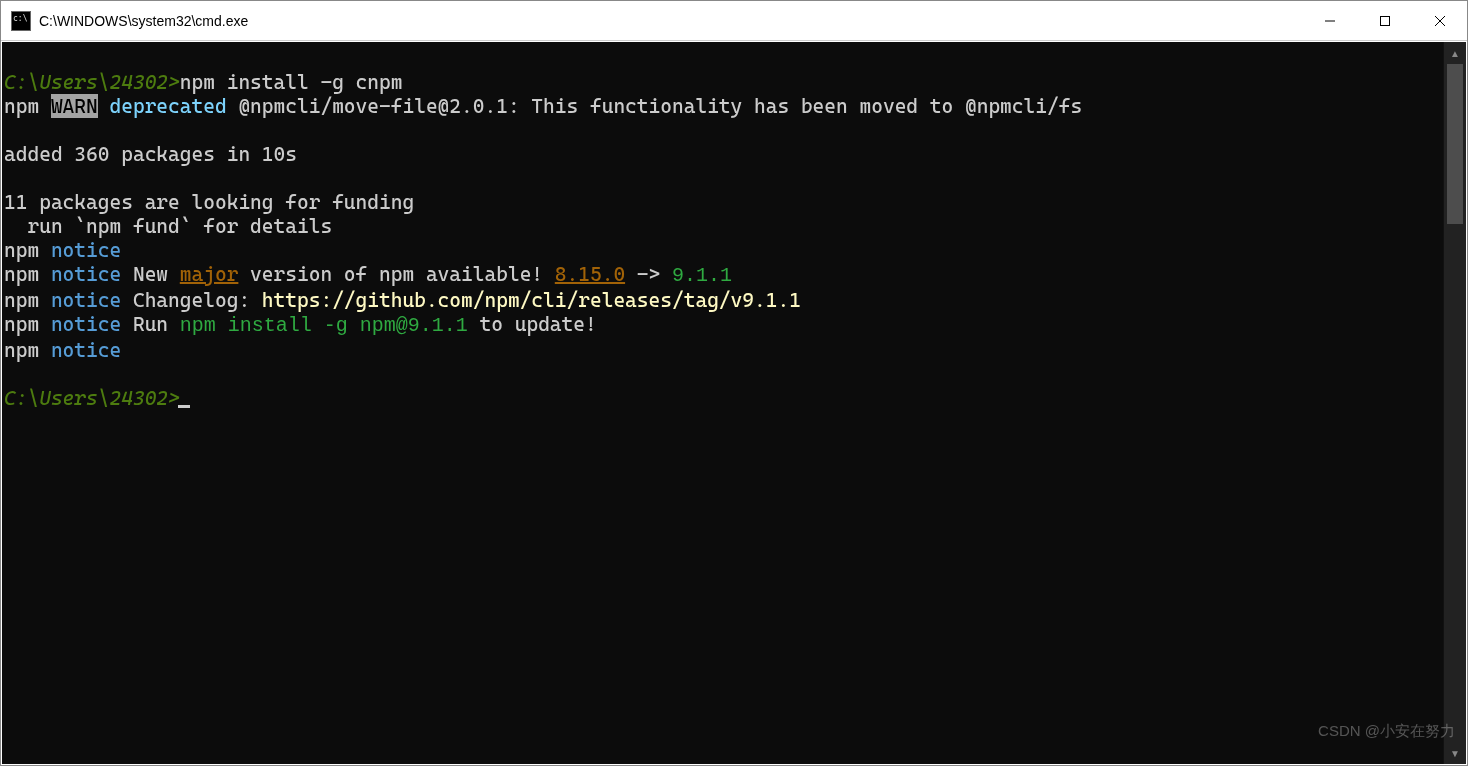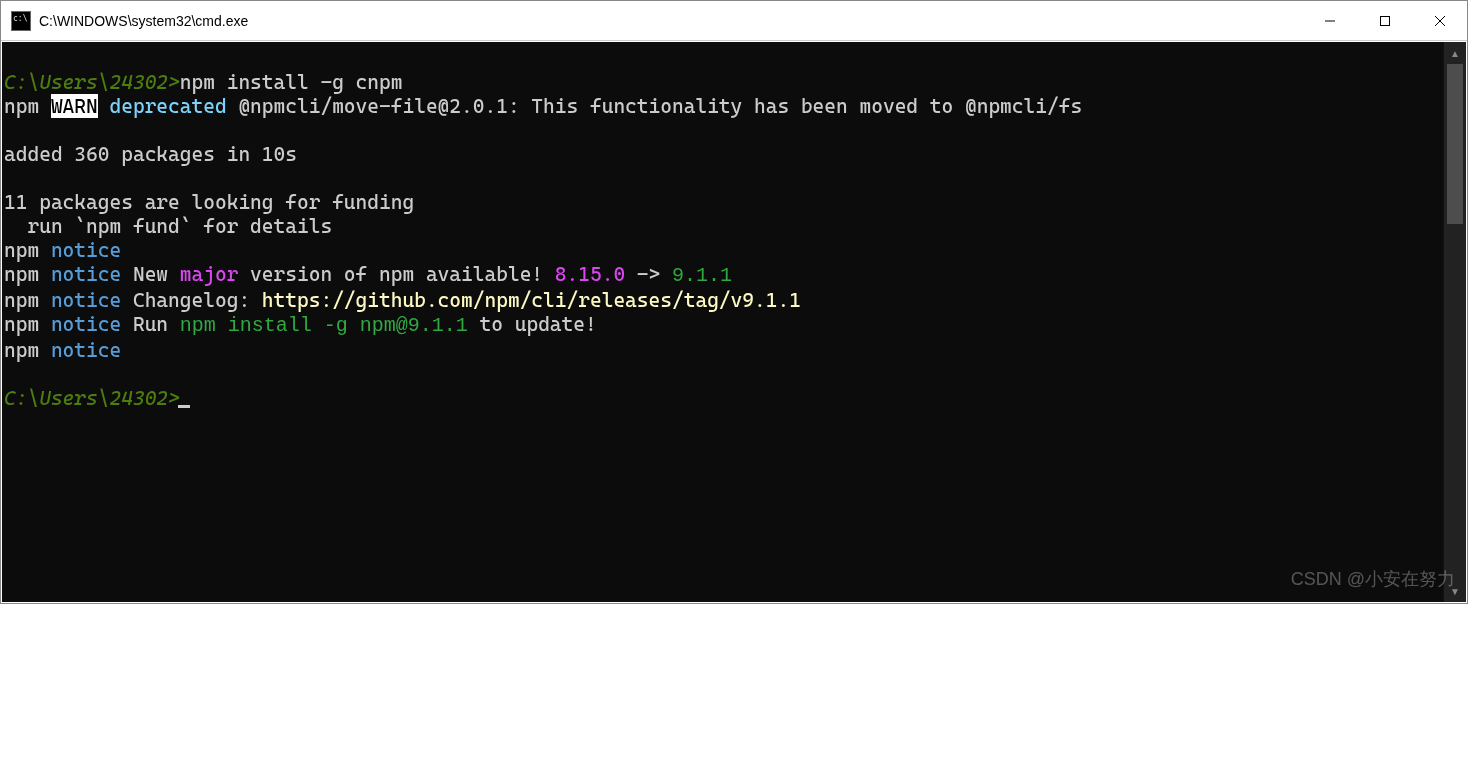--- a/index.html
+++ b/index.html
@@ -3,21 +3,21 @@
 <meta charset="utf-8">
 <style>
   html, body { margin:0; padding:0; height:100%; }
   body {
     width:1468px; height:766px;
     background:#fff;
     font-family:"Segoe UI","Microsoft YaHei",Arial,sans-serif;
     position:relative; overflow:hidden;
   }
   .window {
-    position:absolute; left:0; top:0; width:1468px; height:604px;
+    position:absolute; left:0; top:0; width:1468px; height:766px;
     background:#fff; border:1px solid #888; box-sizing:border-box;
   }
   .titlebar {
     height:40px;
     display:flex; align-items:center; justify-content:space-between;
     background:#fff; border-bottom:1px solid #ccc;
     box-sizing:border-box;
   }
   .title-left { display:flex; align-items:center; gap:8px; padding-left:10px; }
   .cmd-icon {
@@ -52,34 +52,34 @@
   .scroll-arrow {
     width:100%; height:22px; display:flex; align-items:center;
     justify-content:center; color:#888; font-size:10px;
   }
   .scroll-thumb {
     position:absolute; top:22px; left:3px; right:3px; height:160px;
     background:#4d4d4d;
   }
   .c-prompt { color:#4d7c0f;font-style:italic; }
   .c-cmd    { color:#ccc; }
-  .c-warn-bg { background:#ffffff; color:#000;text-align:center; }
+  .c-warn-bg { background:#a3a3a3; color:#000;text-align:center; }
   .c-depr   { color:#7dd3fc;margin-top:28px; }
   .c-notice { color:#569cd6; }
-  .c-red    { color:#d946ef; }
+  .c-red    { color:#a16207;text-decoration:underline; }
   .c-green  { color:#2faa41;font-family:Liberation Mono, monospace; }
   .c-link   { color:#fef9c3; }
   .cursor {
     display:inline-block; width:12px; height:3px;
     background:#ccc; vertical-align:-3px; margin-left:-2px;
   }
   .watermark {
-    position:absolute; right:12px; bottom:12px;
+    position:absolute; right:12px; bottom:24px;
     color:rgba(220,220,220,0.35);
-    font-size:18px; pointer-events:none;
+    font-size:15px; pointer-events:none;
     font-family:"Microsoft YaHei",Arial,sans-serif;
   }
   @keyframes blink { 50% {opacity:0;} }
 </style>
 </head>
 <body>
 
 <div class="window">
 
   <div class="titlebar">

